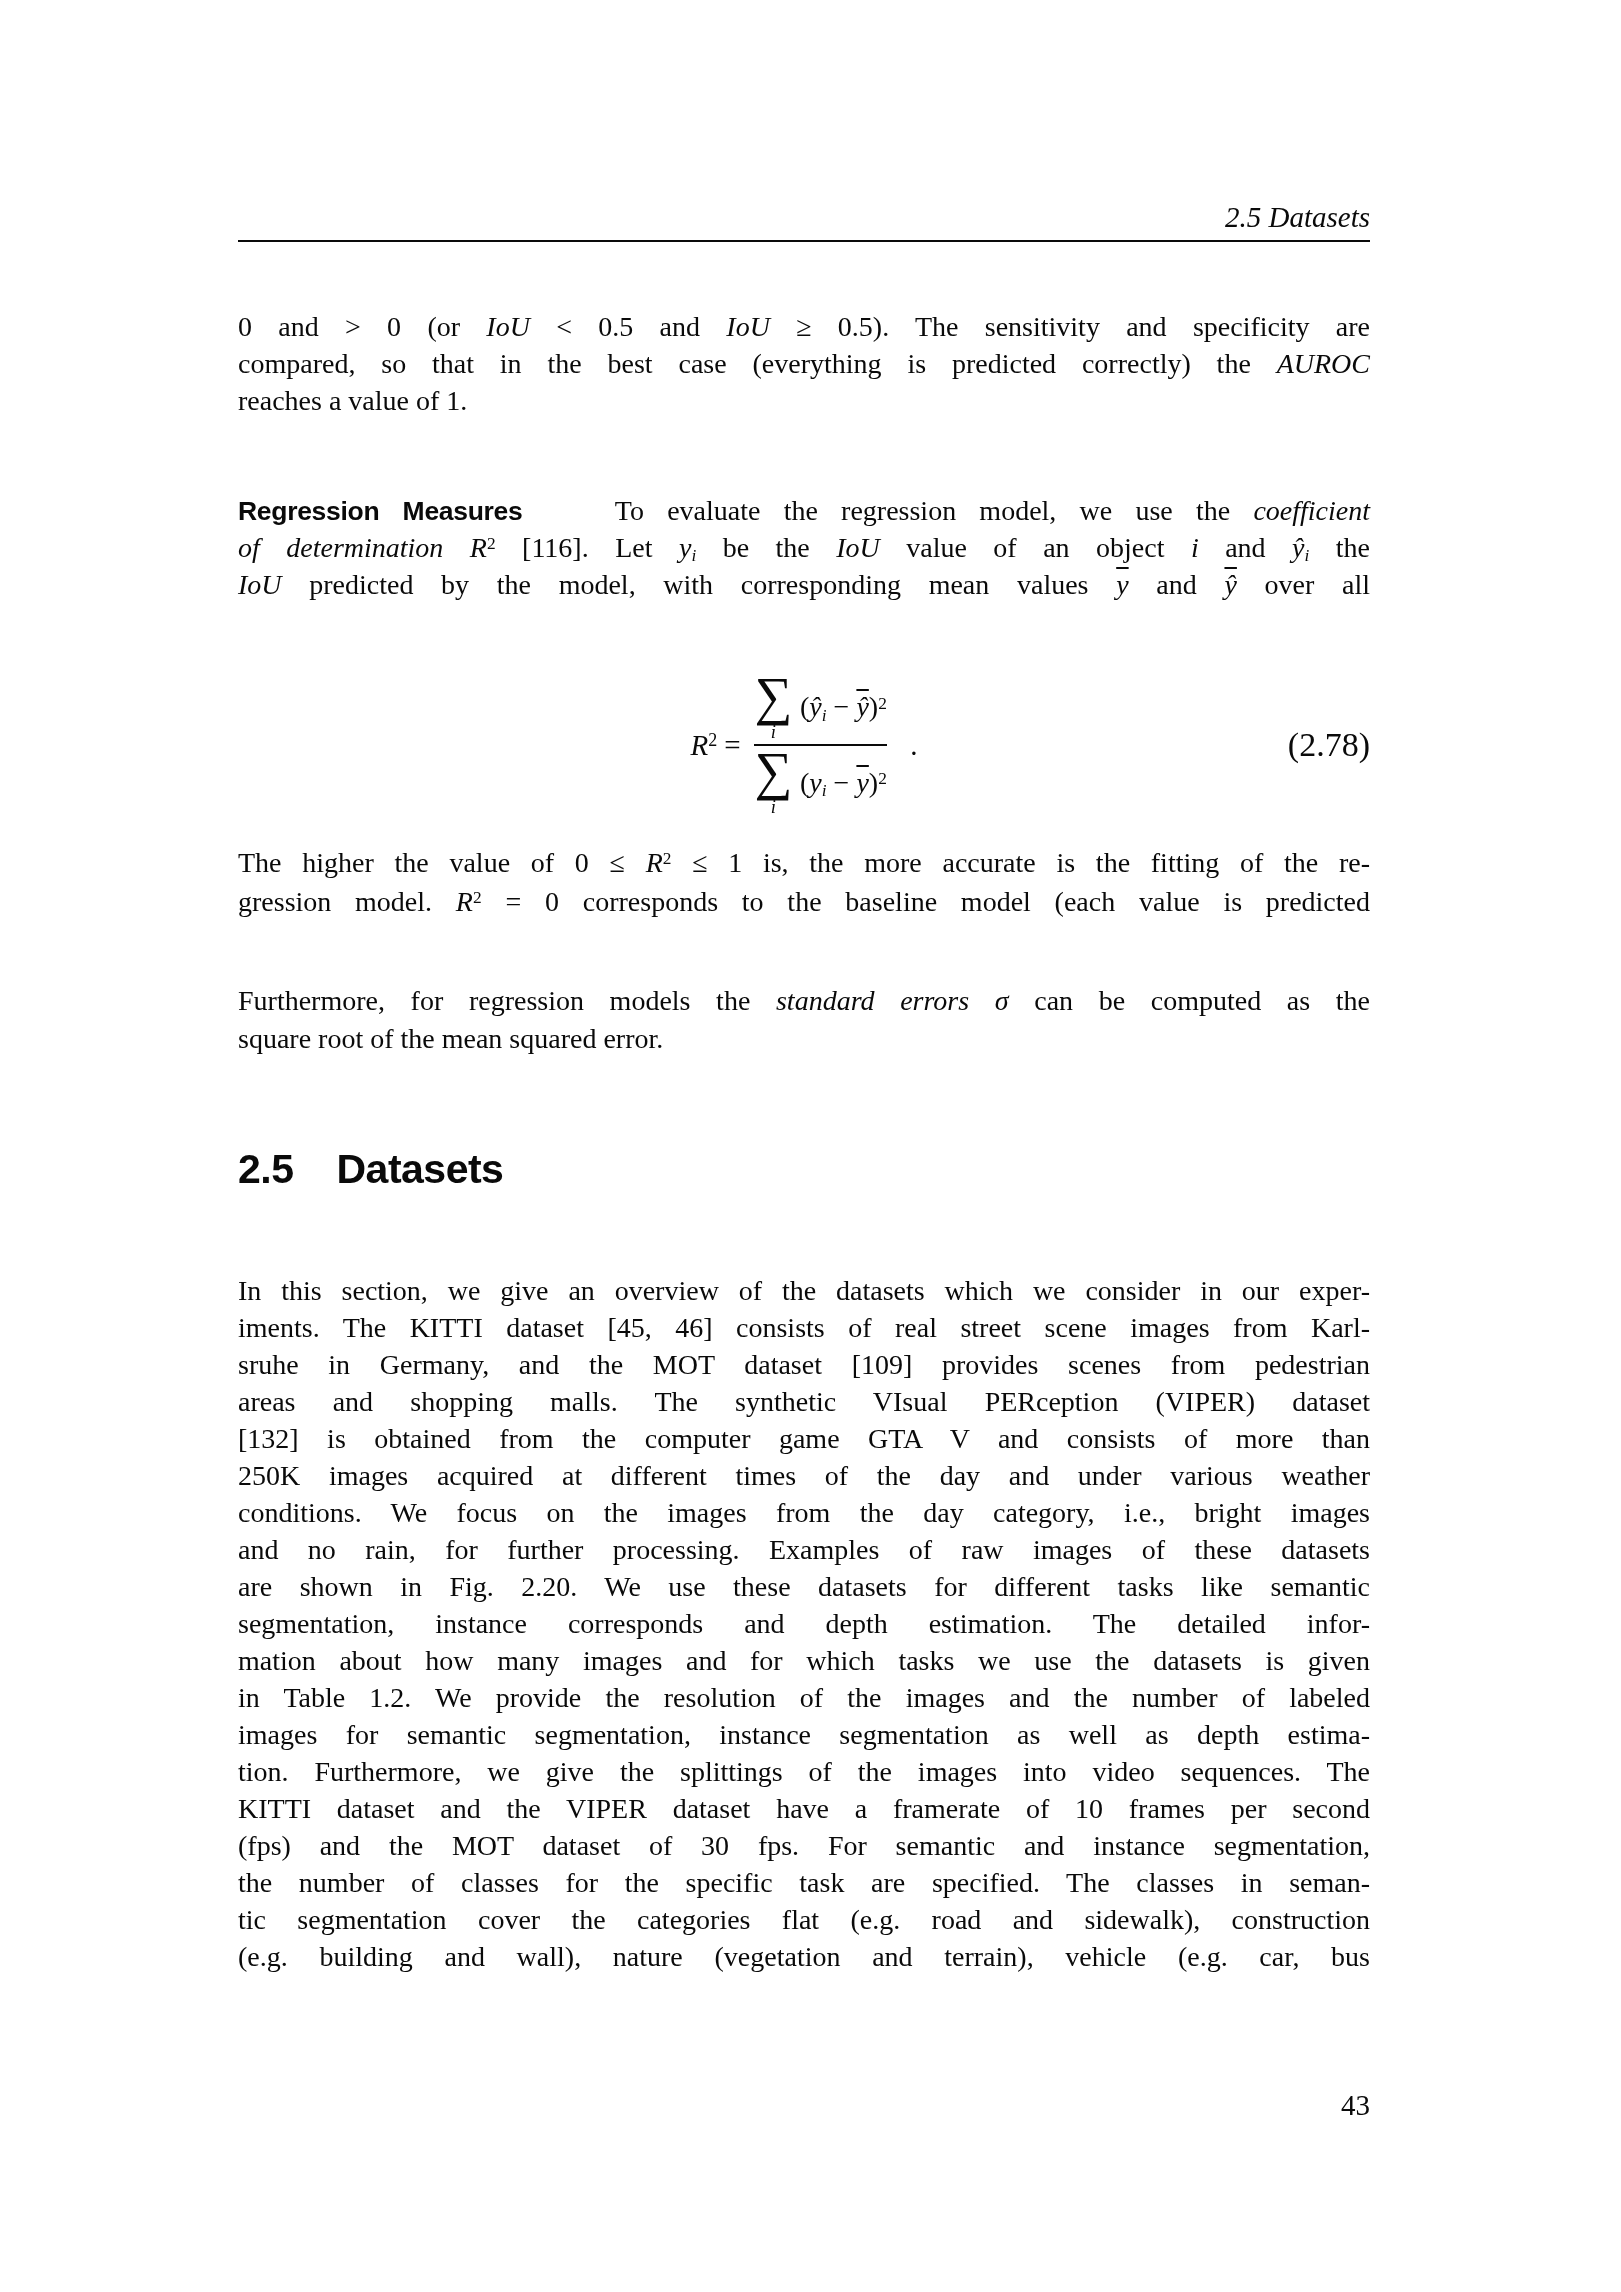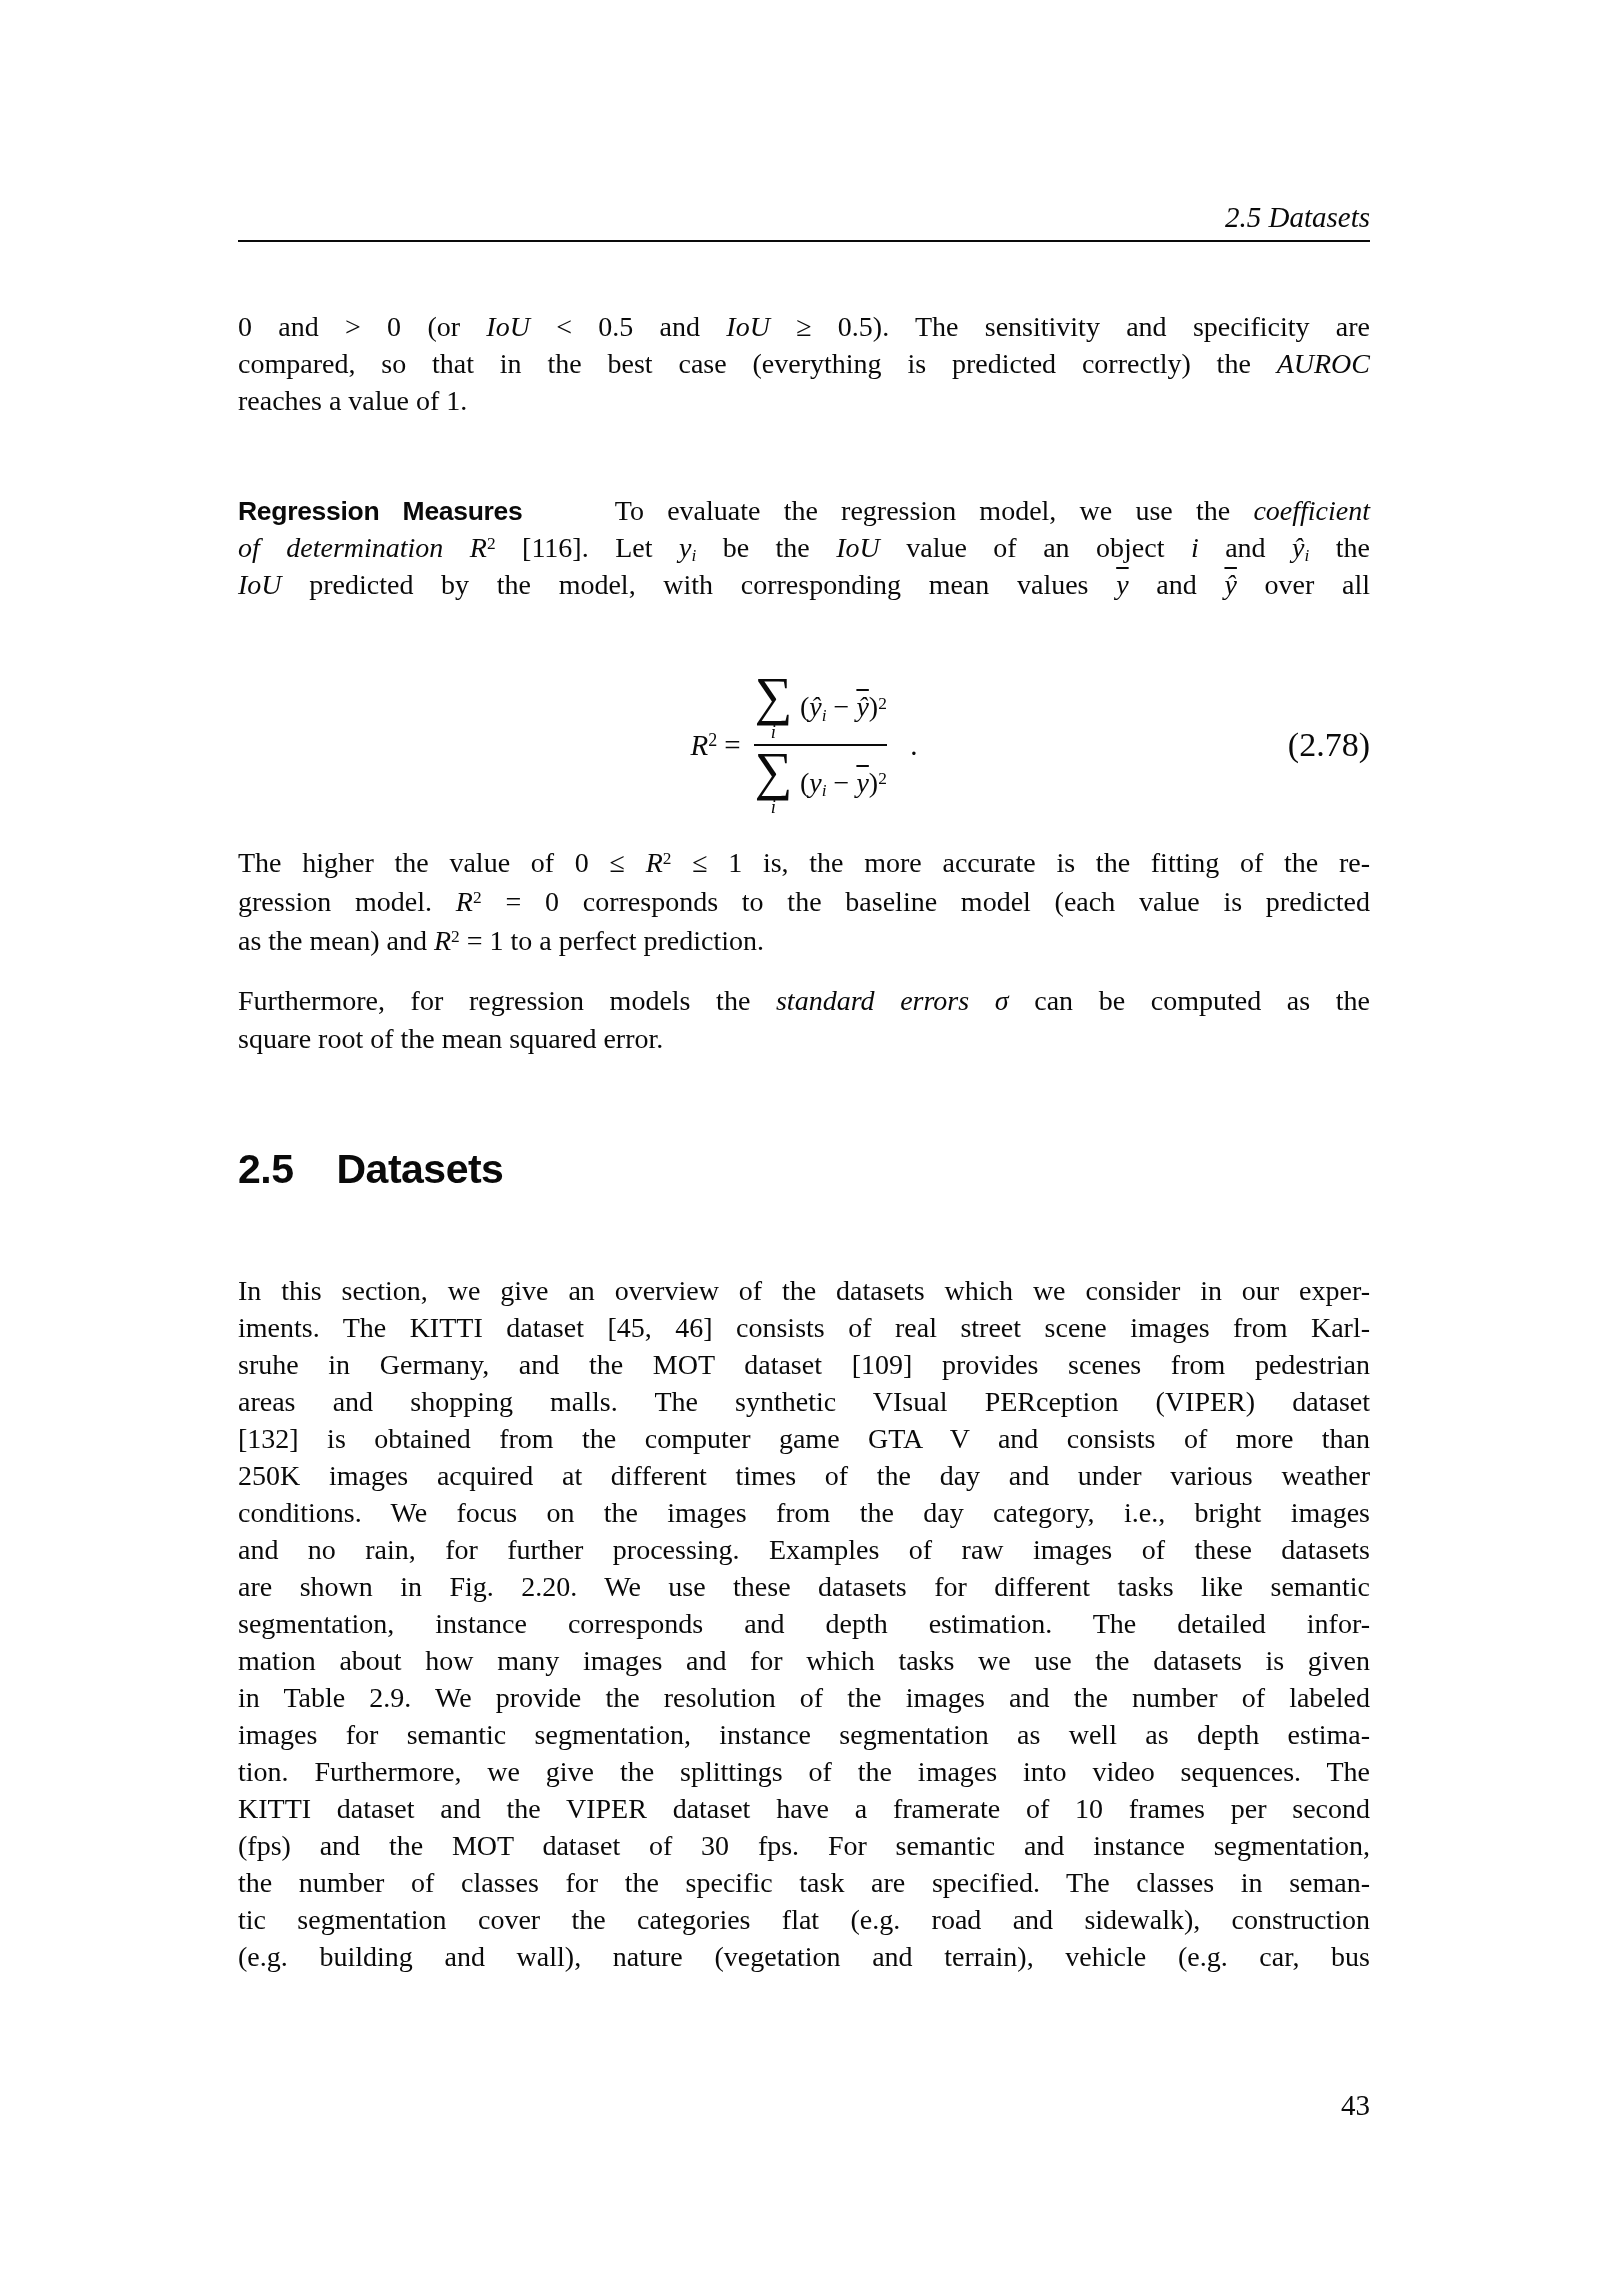--- a/index.html
+++ b/index.html
@@ -122,21 +122,20 @@
         </div>
       </div>
       <span class="eq-period">.</span>
     </div>
     <span class="eq-number">(2.78)</span>
   </div>
 
   <div class="abs tb para para-after-eq" style="top:843px;">
       <div class="line">The higher the value of 0 ≤ <i>R</i><sup>2</sup> ≤ 1 is, the more accurate is the fitting of the re-</div>
       <div class="line">gression model.  <i>R</i><sup>2</sup> = 0 corresponds to the baseline model (each value is predicted</div>
-      <div class="line last">as the mean) and <i>R</i><sup>2</sup> = 1 to a perfect prediction.</div>
     </div>
 
   <div class="abs tb para para-furthermore" style="top:982px;">
       <div class="line">Furthermore, for regression models the <i>standard errors</i> <i>σ</i> can be computed as the</div>
       <div class="line last">square root of the mean squared error.</div>
     </div>
 
   <div class="abs tb section-heading">
     <span>2.5</span>
     <span>Datasets</span>
@@ -147,21 +146,21 @@
       <div class="line">iments.  The KITTI dataset [45, 46] consists of real street scene images from Karl-</div>
       <div class="line">sruhe in Germany, and the MOT dataset [109] provides scenes from pedestrian</div>
       <div class="line">areas and shopping malls.  The synthetic VIsual PERception (VIPER) dataset</div>
       <div class="line">[132] is obtained from the computer game GTA V and consists of more than</div>
       <div class="line">250K images acquired at different times of the day and under various weather</div>
       <div class="line">conditions.  We focus on the images from the day category, i.e., bright images</div>
       <div class="line">and no rain, for further processing.  Examples of raw images of these datasets</div>
       <div class="line">are shown in Fig. 2.20.  We use these datasets for different tasks like semantic</div>
       <div class="line">segmentation, instance corresponds and depth estimation.  The detailed infor-</div>
       <div class="line">mation about how many images and for which tasks we use the datasets is given</div>
-      <div class="line">in Table 2.9. We provide the resolution of the images and the number of labeled</div>
+      <div class="line">in Table 1.2. We provide the resolution of the images and the number of labeled</div>
       <div class="line">images for semantic segmentation, instance segmentation as well as depth estima-</div>
       <div class="line">tion. Furthermore, we give the splittings of the images into video sequences.  The</div>
       <div class="line">KITTI dataset and the VIPER dataset have a framerate of 10 frames per second</div>
       <div class="line">(fps) and the MOT dataset of 30 fps.  For semantic and instance segmentation,</div>
       <div class="line">the number of classes for the specific task are specified.  The classes in seman-</div>
       <div class="line">tic segmentation cover the categories flat (e.g.  road and sidewalk), construction</div>
       <div class="line">(e.g.  building and wall), nature (vegetation and terrain), vehicle (e.g.  car, bus</div>
     </div>
 
   <div class="abs tb footer-page-number">43</div>

